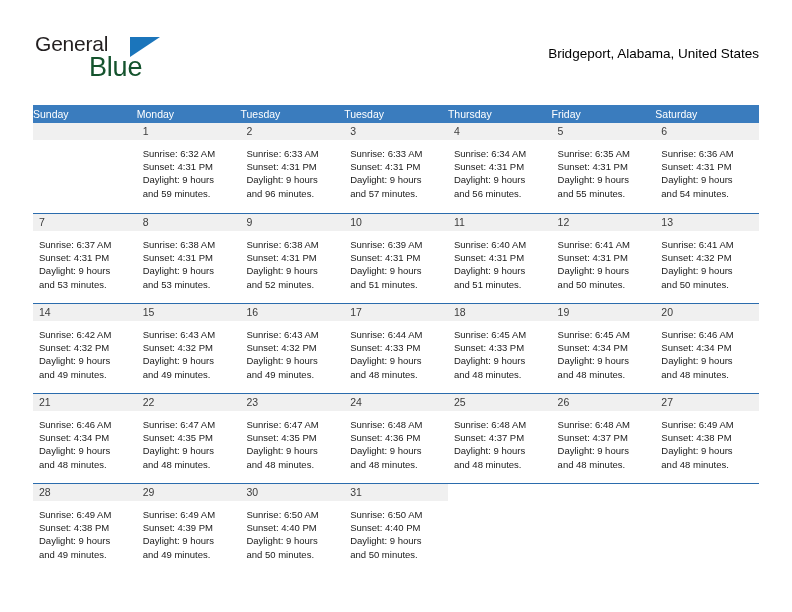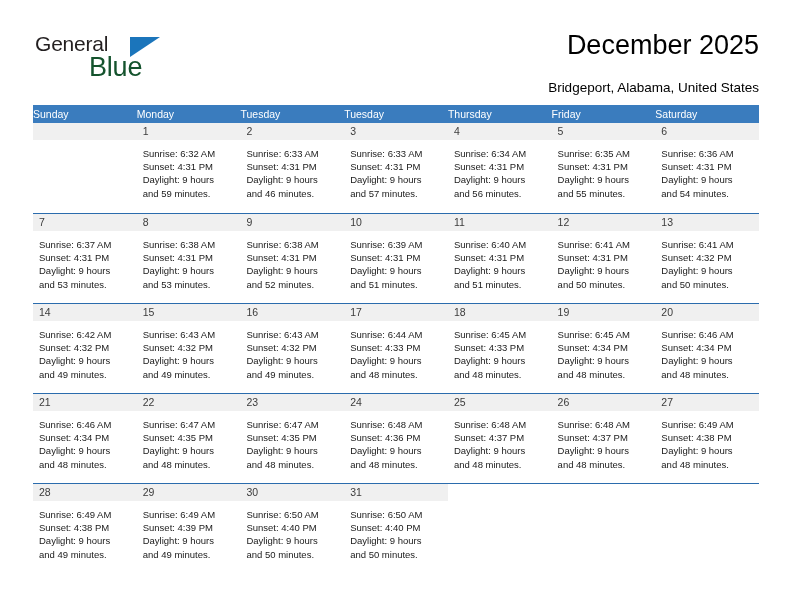--- a/index.html
+++ b/index.html
@@ -157,21 +157,20 @@
 
   <div class="header">
 
     <div class="brand">
       <span class="brand-general">General</span>
       <span class="brand-triangle"></span>
       <span class="brand-blue">Blue</span>
     </div>
 
     <div class="title-block">
-      <div class="cal-title">December 2025</div>
       <div class="cal-subtitle">Bridgeport, Alabama, United States</div>
     </div>
 
   </div>
 
   <div class="calendar">
     <div class="dow-row">
       <div class="dow-cell">Sunday</div>
       <div class="dow-cell">Monday</div>
       <div class="dow-cell">Tuesday</div>
@@ -194,21 +193,21 @@
               <div>Daylight: 9 hours</div>
               <div>and 59 minutes.</div>
             </div>
           </div>
           <div class="day">
             <div class="day-head">2</div>
             <div class="day-body">
               <div>Sunrise: 6:33 AM</div>
               <div>Sunset: 4:31 PM</div>
               <div>Daylight: 9 hours</div>
-              <div>and 46 minutes.</div>
+              <div>and 96 minutes.</div>
             </div>
           </div>
           <div class="day">
             <div class="day-head">3</div>
             <div class="day-body">
               <div>Sunrise: 6:33 AM</div>
               <div>Sunset: 4:31 PM</div>
               <div>Daylight: 9 hours</div>
               <div>and 57 minutes.</div>
             </div>

